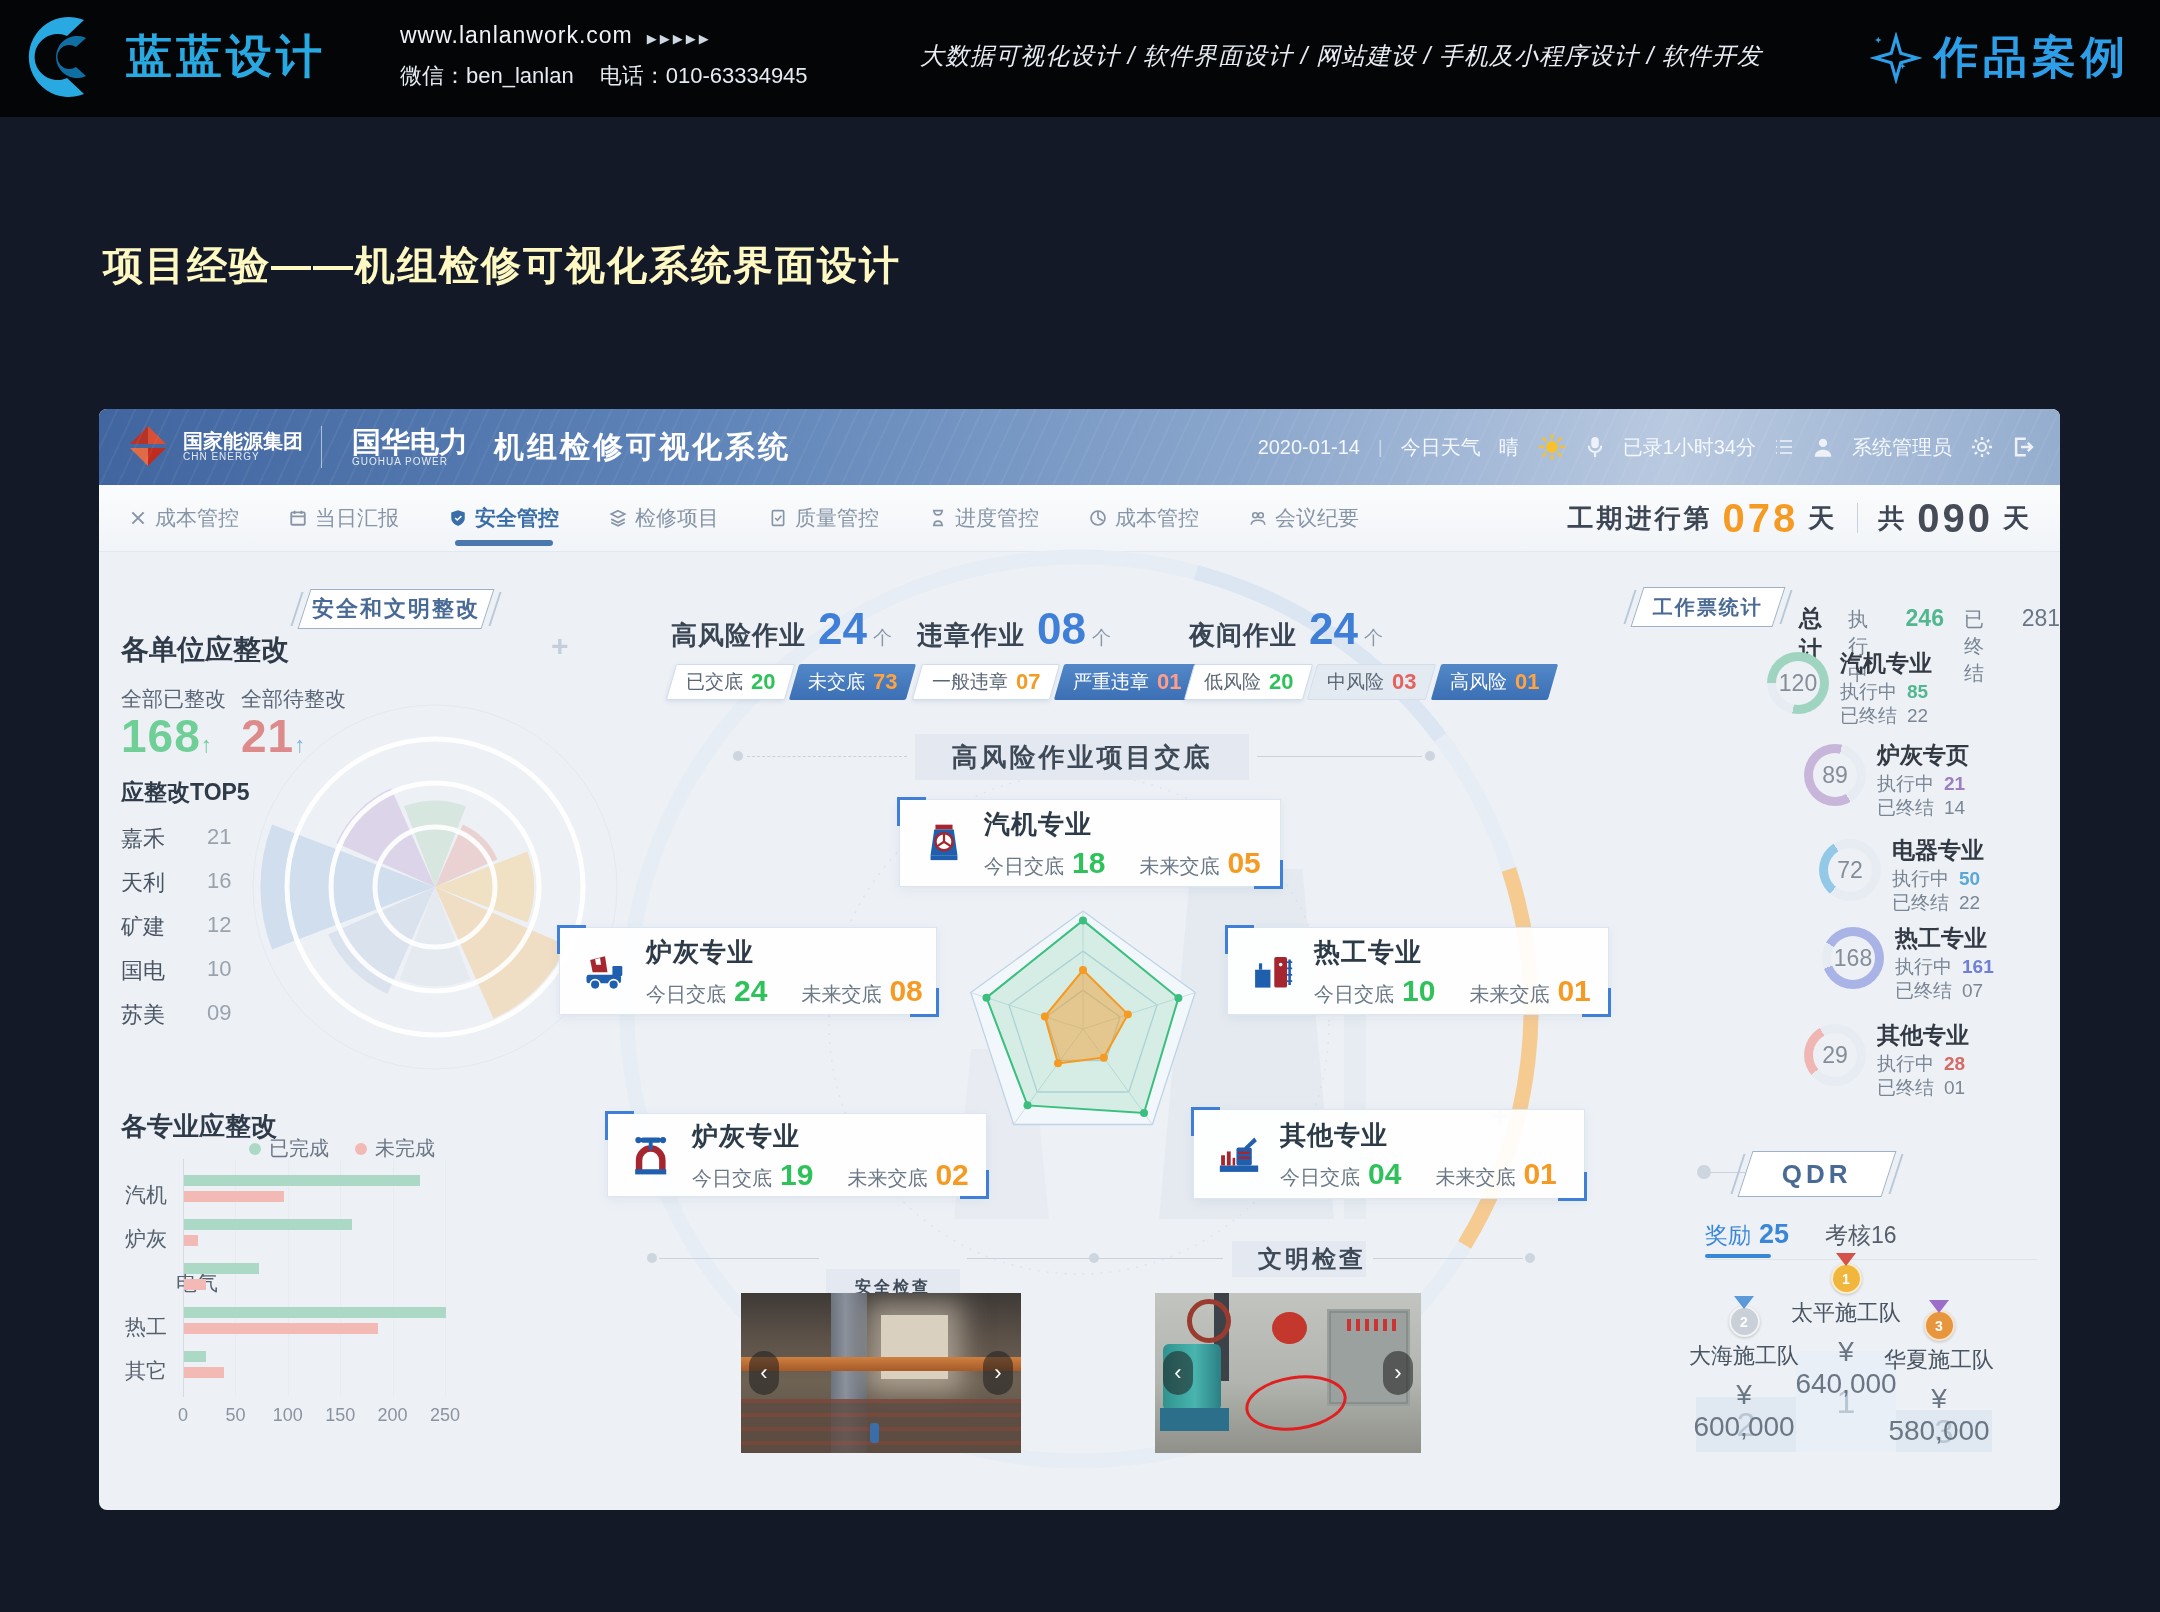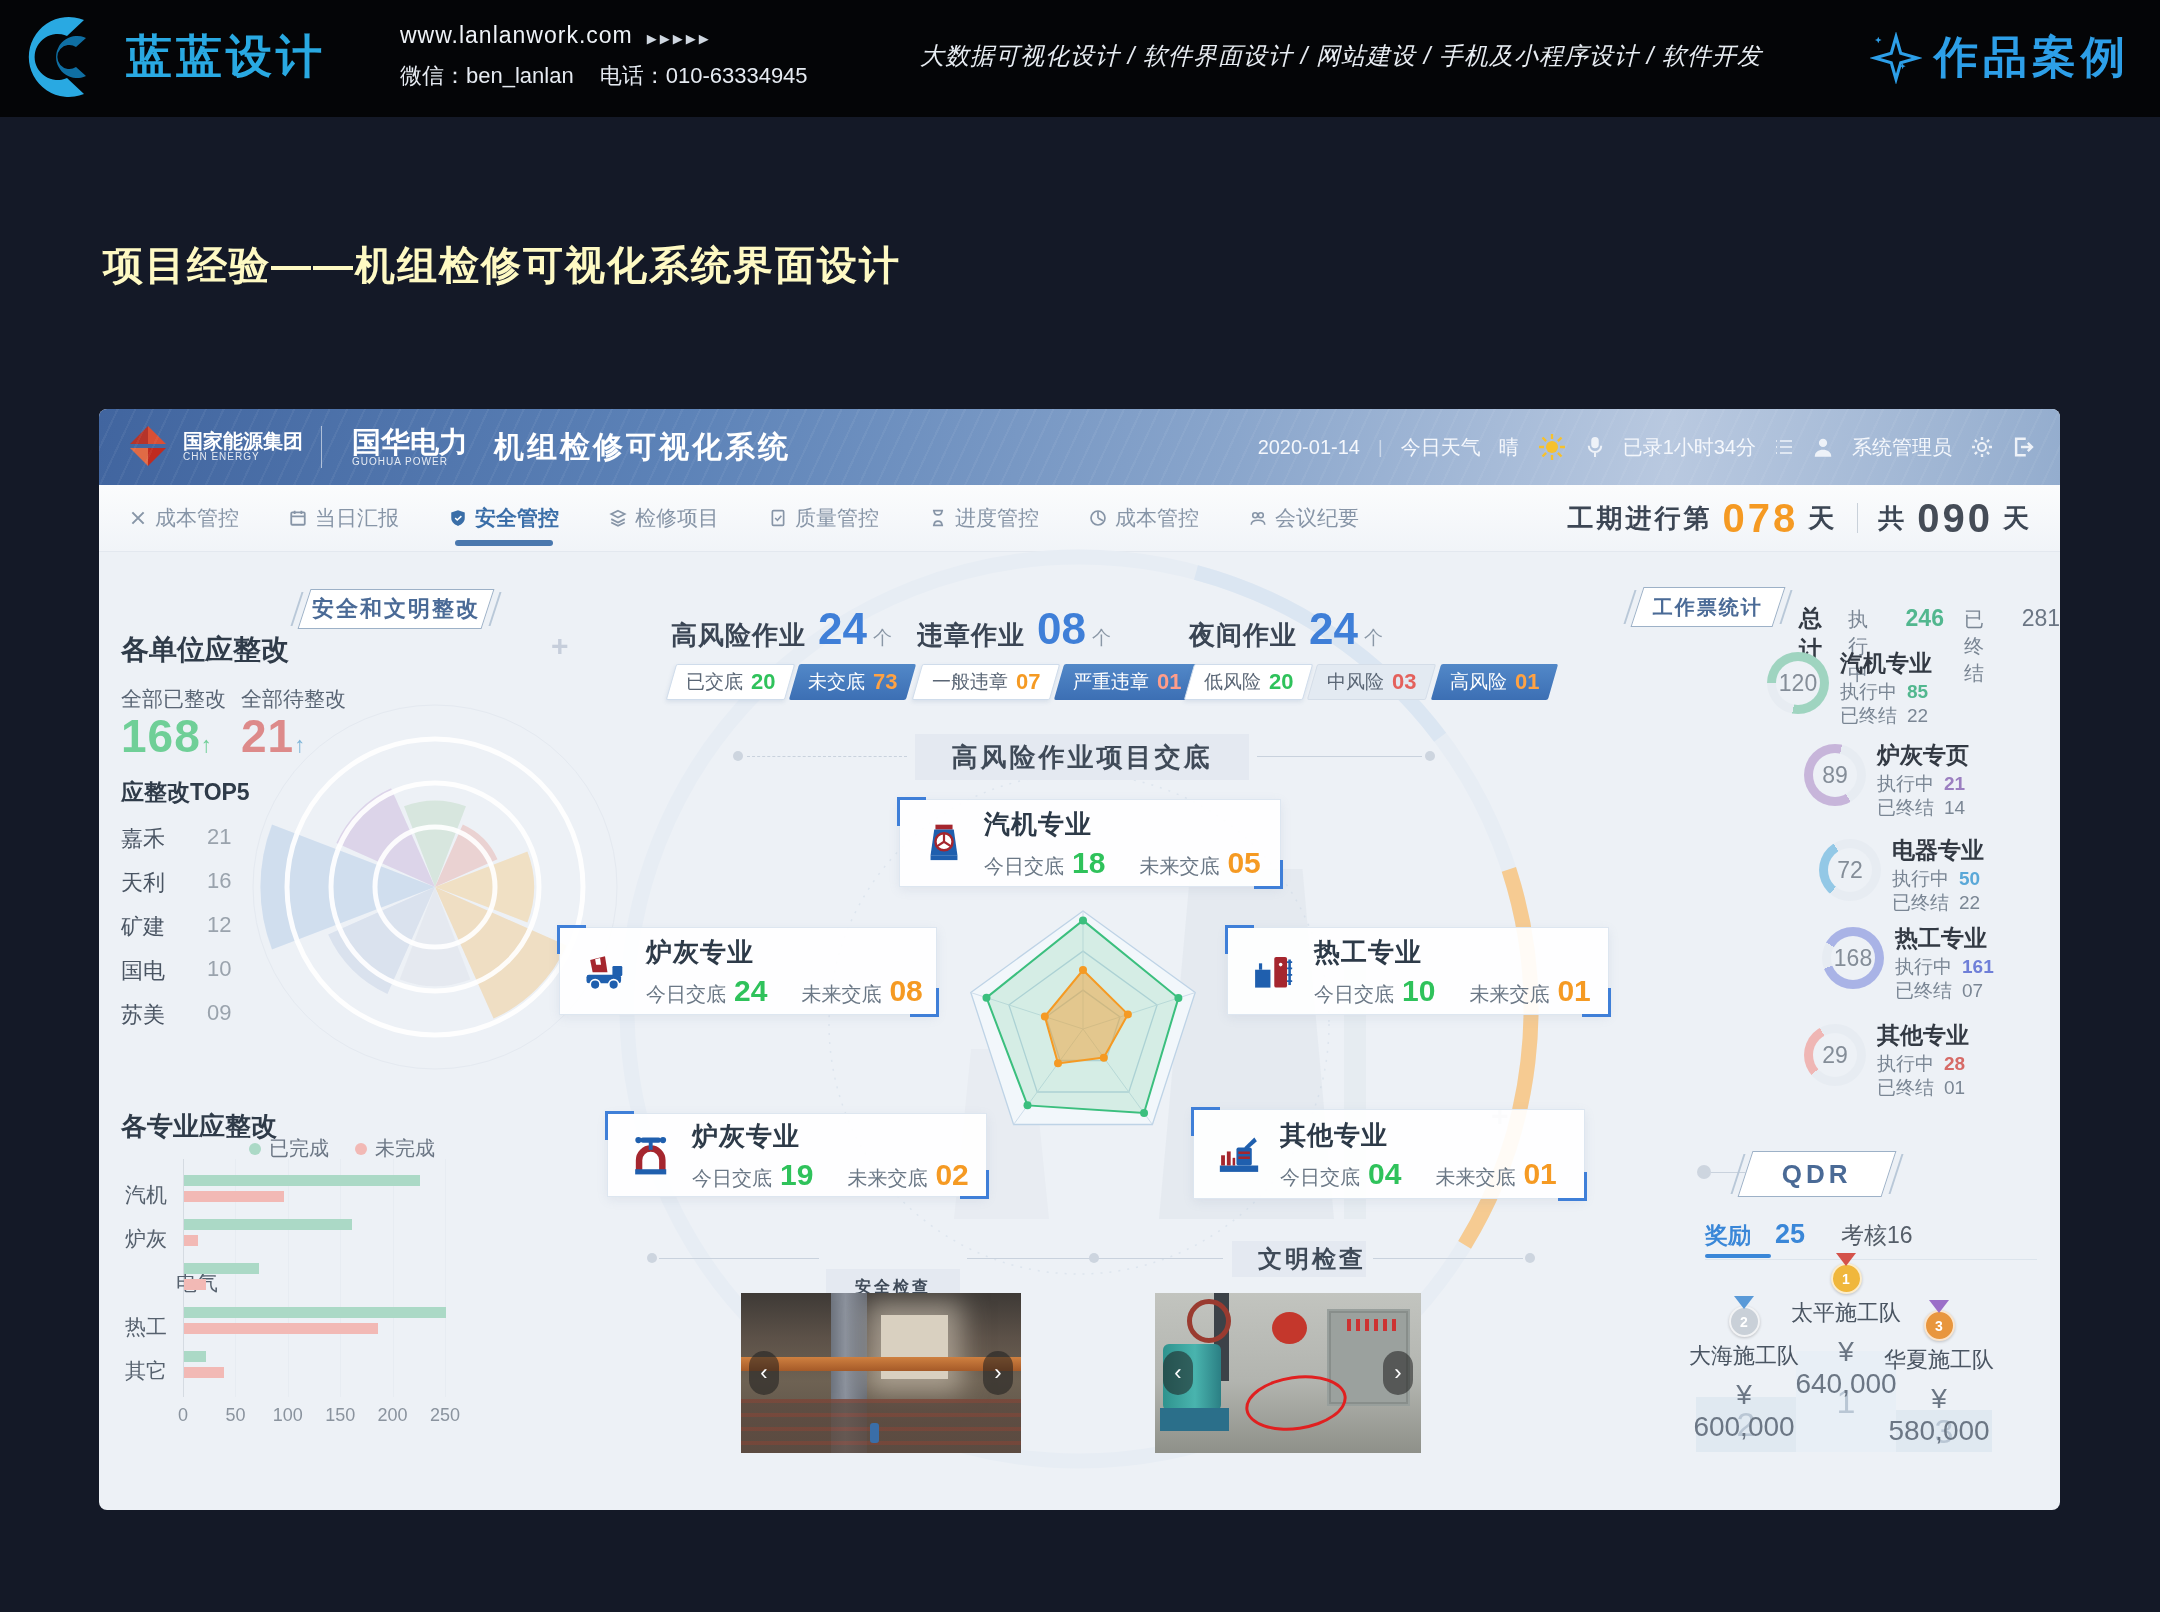--- a/index.html
+++ b/index.html
@@ -108,21 +108,21 @@
   .tr-grey{font-size:23px;color:#6b7684;}
   .donut{position:absolute;width:62px;height:62px;border-radius:50%;}
   .donut::after{content:"";position:absolute;inset:9px;background:#edf1f6;border-radius:50%;z-index:1;}
   .donut span{position:absolute;inset:0;display:flex;align-items:center;justify-content:center;font-size:23px;color:#848d98;z-index:2;}
   .donut-text{position:absolute;line-height:1.25;}
   .dt-title{font-size:23px;font-weight:bold;color:#333a44;margin-bottom:2px;}
   .dt-row{font-size:19px;color:#7a8694;display:flex;gap:10px;}
   .dt-val{font-weight:bold;}
   
   #qdr-tabs{position:absolute;left:1606px;top:810px;display:flex;align-items:baseline;gap:36px;}
-  .qt-active{font-size:23px;font-weight:bold;color:#3a87d8;display:flex;gap:24px;align-items:baseline;cursor:pointer;}
+  .qt-active{font-size:23px;font-weight:normal;color:#3a87d8;display:flex;gap:8px;align-items:baseline;cursor:pointer;}
   .qt-active b{font-size:27px;}
   .qt-idle{font-size:23px;color:#555e69;cursor:pointer;}
   #qdr-underline{position:absolute;left:1606px;top:845px;width:66px;height:4px;background:#3a87d8;border-radius:2px;}
   #qdr-divider{position:absolute;left:1606px;top:850px;width:332px;height:1px;background:#dce4ec;}
   .pod-block{position:absolute;display:flex;align-items:center;justify-content:center;font-size:34px;color:#b9c6d4;}
   .pb1{background:#e8eff6;}
   .pb23{background:#e0e9f1;}
   .team{position:absolute;text-align:center;}
   .team .t-name{font-size:22px;color:#4a5562;margin-top:4px;}
   .team .t-amt{font-size:28px;color:#6b7684;margin-top:8px;}

